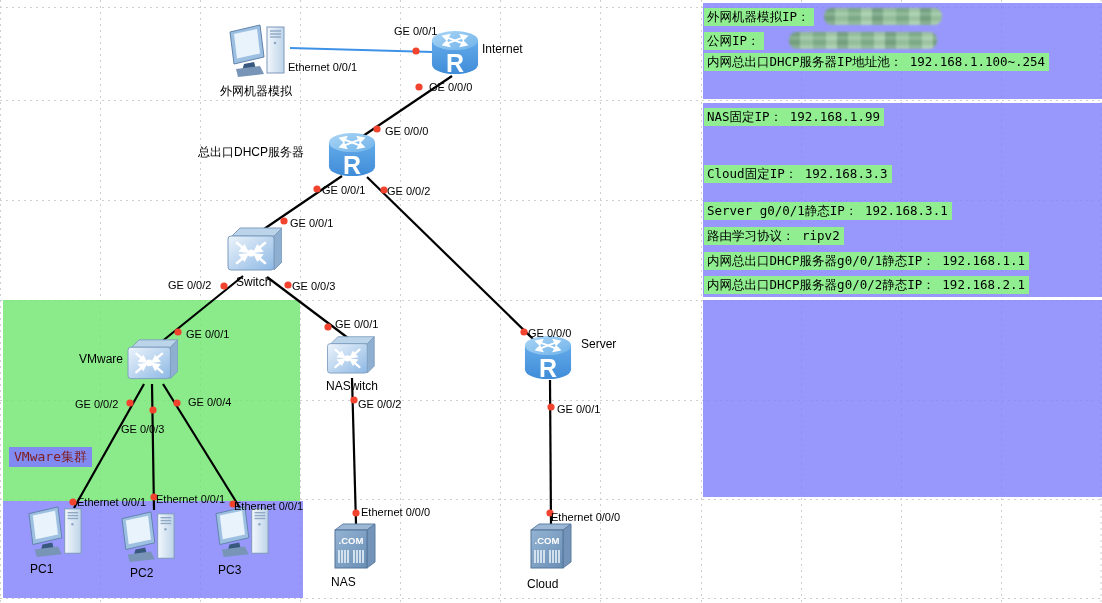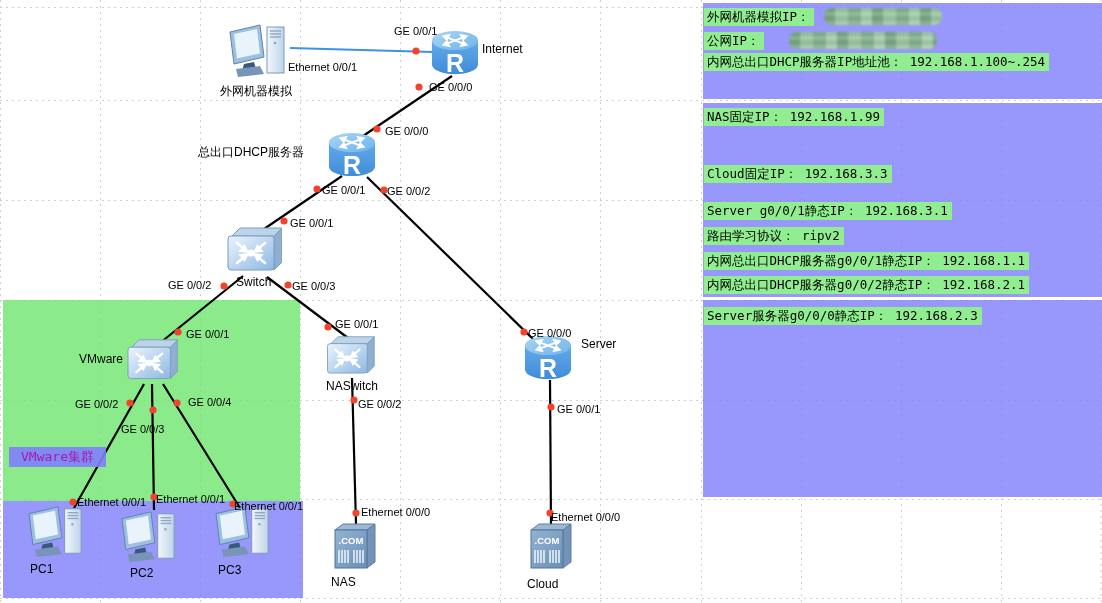--- a/index.html
+++ b/index.html
@@ -9,21 +9,21 @@
   .region{position:absolute;z-index:1;}
   .region-green{background:rgba(110,230,110,0.8);}
   .region-purple{background:rgba(126,126,251,0.8);}
   #links-svg{z-index:2;}
   .icon{position:absolute;z-index:3;}
   .dev-label{position:absolute;z-index:4;font-size:12px;color:#000;white-space:nowrap;}
   .port{position:absolute;z-index:4;font-size:11px;color:#000;white-space:nowrap;}
   .note{position:absolute;z-index:4;left:704px;background:#90ee90;color:#000;
         font-family:"DejaVu Sans Mono","DejaVu Sans",sans-serif;font-size:12.5px;
         line-height:16px;padding:1px 4px 1px 3px;white-space:nowrap;}
-  .zone-label{position:absolute;z-index:4;font-size:13px;color:#a21caf;padding:1px 12px;
+  .zone-label{position:absolute;z-index:4;font-size:13px;color:#7f1d1d;padding:1px 5px;
         font-family:"DejaVu Sans Mono","DejaVu Sans",sans-serif;white-space:nowrap;}
   .zone-label.purple{background:rgba(128,128,251,0.9);}
   .zone-label.green{background:rgba(110,230,110,0.9);}
   .redact{position:absolute;z-index:5;height:17px;border-radius:8px;
         background:
           repeating-linear-gradient(0deg, rgba(255,255,255,0.10) 0 4px, rgba(0,0,0,0.05) 4px 9px),
           repeating-linear-gradient(90deg,#7aa886 0 11px,#9cc7a2 11px 24px,#84b28e 24px 37px,#a5ceab 37px 48px);
         filter:blur(1.3px);}
   .ctr{text-align:left;}
 </style>
@@ -263,18 +263,17 @@
 
   <div class="note" style="top:8px">外网机器模拟IP：</div>
   <div class="note" style="top:32px">公网IP：</div>
   <div class="note" style="top:53px">内网总出口DHCP服务器IP地址池： 192.168.1.100~.254</div>
   <div class="note" style="top:108px">NAS固定IP： 192.168.1.99</div>
   <div class="note" style="top:165px">Cloud固定IP： 192.168.3.3</div>
   <div class="note" style="top:202px">Server g0/0/1静态IP： 192.168.3.1</div>
   <div class="note" style="top:227px">路由学习协议： ripv2</div>
   <div class="note" style="top:252px">内网总出口DHCP服务器g0/0/1静态IP： 192.168.1.1</div>
   <div class="note" style="top:276px">内网总出口DHCP服务器g0/0/2静态IP： 192.168.2.1</div>
-  <div class="note" style="top:307px">Server服务器g0/0/0静态IP： 192.168.2.3</div>
 
   <div class="redact" style="left:824px;top:8px;width:118px"></div>
   <div class="redact" style="left:789px;top:32px;width:148px"></div>
 
 </div>
 
 </body></html>

